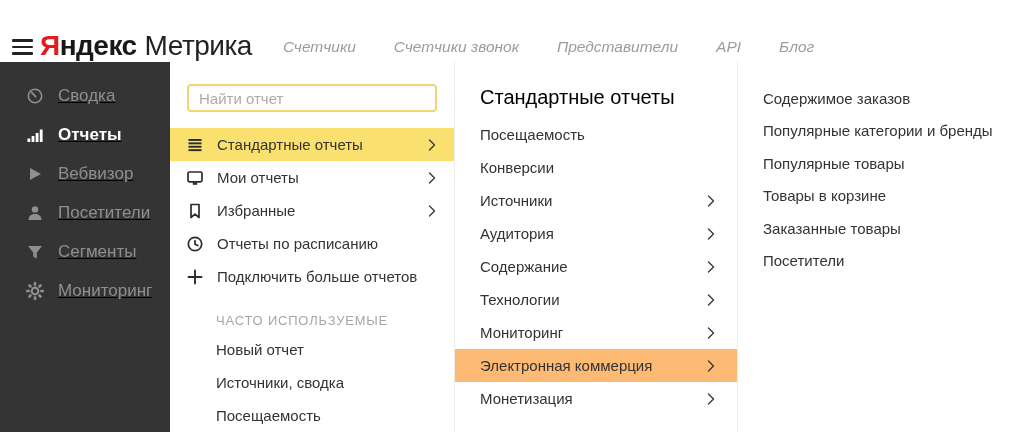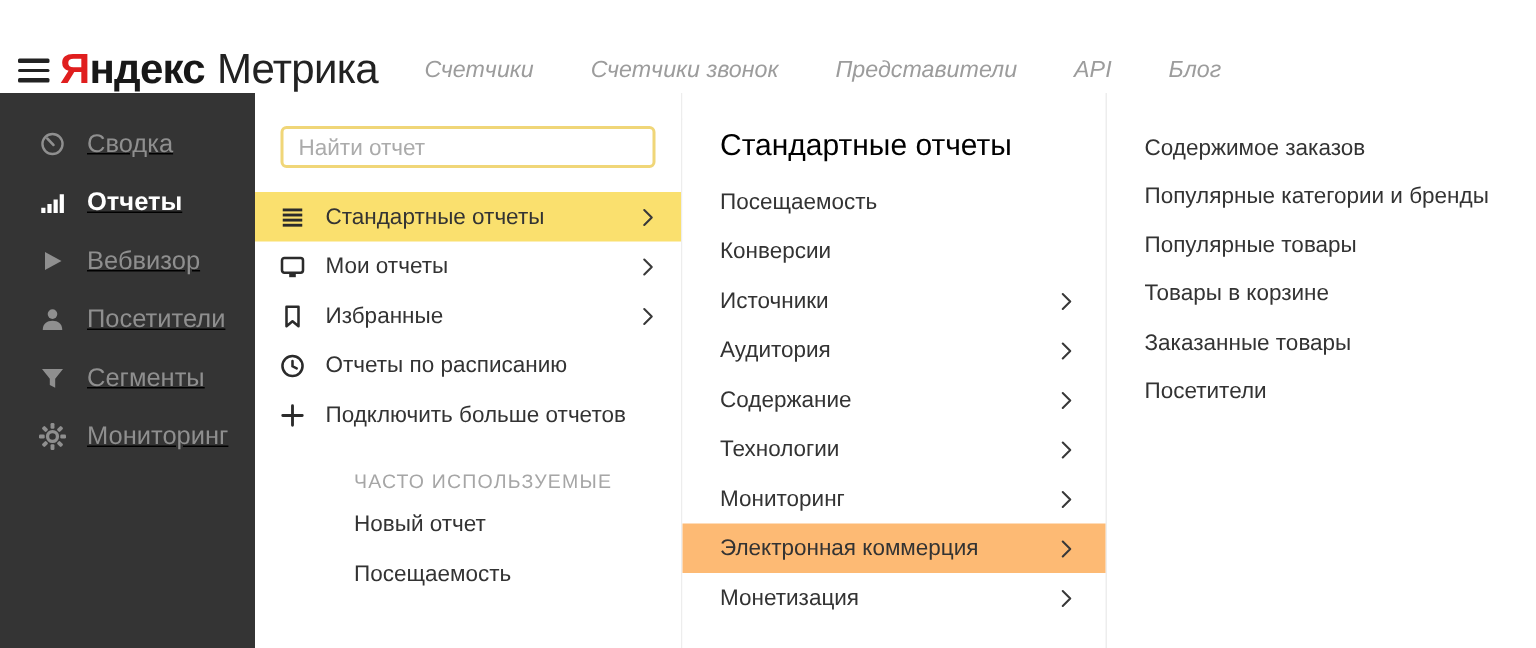--- a/index.html
+++ b/index.html
@@ -62,24 +62,24 @@
   .menu-row {
     height: 33px; display: flex; align-items: center; padding-left: 16px;
     font-size: 15px; color: #333; cursor: pointer;
   }
   .menu-row .m-icon { width: 18px; height: 18px; margin-right: 13px; flex: 0 0 18px; }
   .menu-row .m-label { flex: 1; }
   .menu-row .chev { margin-right: 18px; display: flex; align-items: center; }
   .menu-row.selected { background: #fae06e; }
   .section-title {
     margin-top: 14px; height: 26px; display: flex; align-items: center;
-    padding-left: 66px; font-size: 13px; color: #a6a6a6; letter-spacing: 0.8px;
+    padding-left: 46px; font-size: 13px; color: #a6a6a6; letter-spacing: 0.8px;
   }
   .plain-row {
-    height: 33px; display: flex; align-items: center; padding-left: 66px;
+    height: 33px; display: flex; align-items: center; padding-left: 46px;
     font-size: 15px; color: #333; cursor: pointer;
   }
 
   
   .col2 {
     position: absolute; left: 455px; top: 62px; bottom: 0; width: 283px;
     background: #fff; border-right: 1px solid #ededed;
   }
   .col2-title {
     margin: 24px 0 0 25px; font-size: 20px; line-height: 22px;
@@ -261,20 +261,21 @@
         <svg width="18" height="18" viewBox="0 0 18 18">
             <path d="M9 2.5 V15.5 M2.5 9 H15.5" stroke="#2b2b2b" stroke-width="1.9" stroke-linecap="round"></path>
           </svg>
       </span>
       <span class="m-label">Подключить больше отчетов</span>
     </div>
 
     <div class="section-title">ЧАСТО ИСПОЛЬЗУЕМЫЕ</div>
 
     <div class="plain-row">Новый отчет</div>
+    <div class="plain-row">Источники, сводка</div>
     <div class="plain-row">Посещаемость</div>
   </section>
 
   <section class="col2">
     <h2 class="col2-title">Стандартные отчеты</h2>
     <div class="col2-list">
 
       <div class="sub-row">
         <span class="m-label">Посещаемость</span>
       </div>

